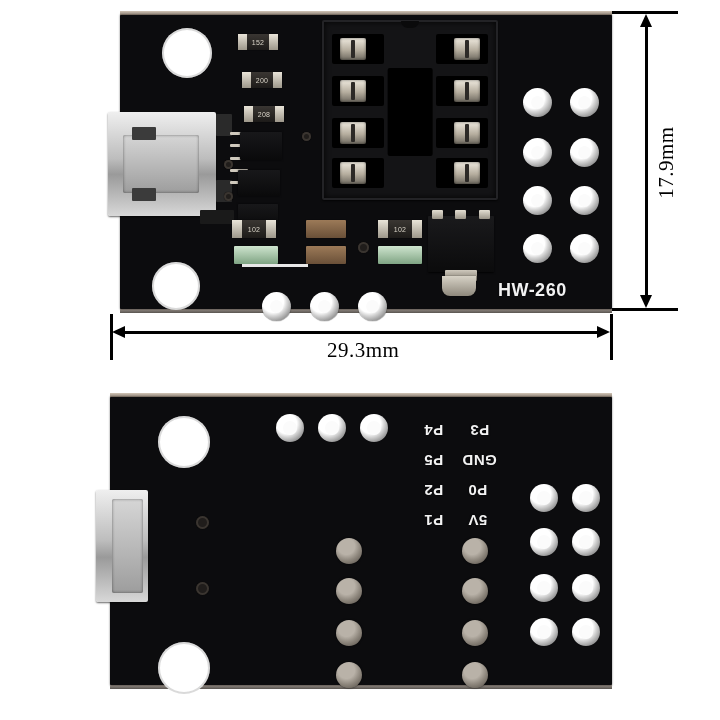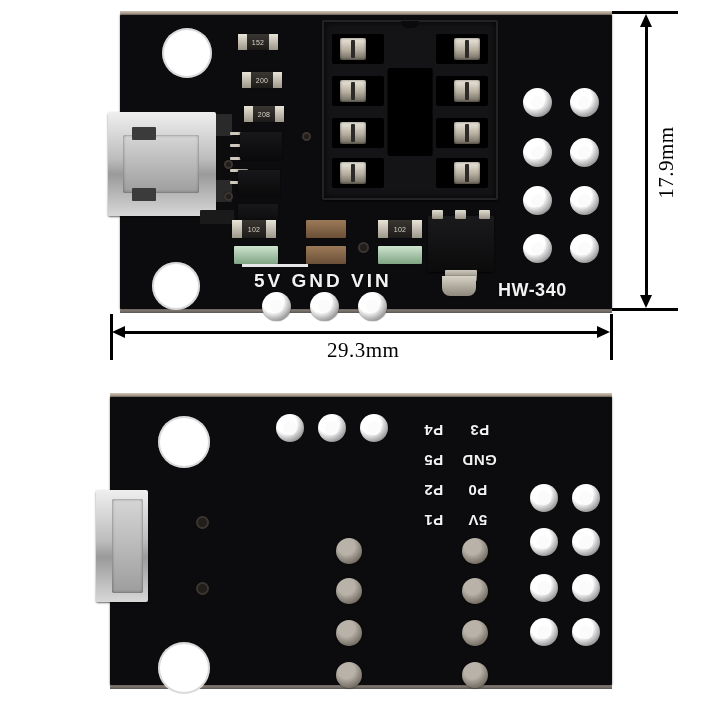--- a/index.html
+++ b/index.html
@@ -218,33 +218,32 @@
         <i></i>
       </div>
     <div class="pad" style="left:403px;top:220px;width:29px;height:29px;">
         <i></i>
       </div>
     <div class="pad" style="left:450px;top:220px;width:29px;height:29px;">
         <i></i>
       </div>
 
     <div class="silk line" style="left:122px;top:250px;width:66px;height:3px;"></div>
-    <div class="silk pwr" style="left:134px;top:256px;">5V GND VIN</div>
     <div class="pad" style="left:142px;top:278px;width:29px;height:29px;">
         <i></i>
       </div>
     <div class="pad" style="left:190px;top:278px;width:29px;height:29px;">
         <i></i>
       </div>
     <div class="pad" style="left:238px;top:278px;width:29px;height:29px;">
         <i></i>
       </div>
 
     <div class="cap" style="left:322px;top:262px;width:34px;height:20px;border-radius:0 0 8px 8px;"></div>
-    <div class="silk model" style="left:378px;top:266px;">HW-340</div>
+    <div class="silk model" style="left:378px;top:266px;">HW-260</div>
   </div>
 
   <div class="pcb back">
     <div class="edge-top"></div>
     <div class="edge-bot"></div>
 
     <div class="hole" style="left:48px;top:20px;width:52px;height:52px;"></div>
     <div class="hole" style="left:48px;top:246px;width:52px;height:52px;"></div>
 
     <div class="usb" style="left:-14px;top:94px;width:52px;height:112px;">

